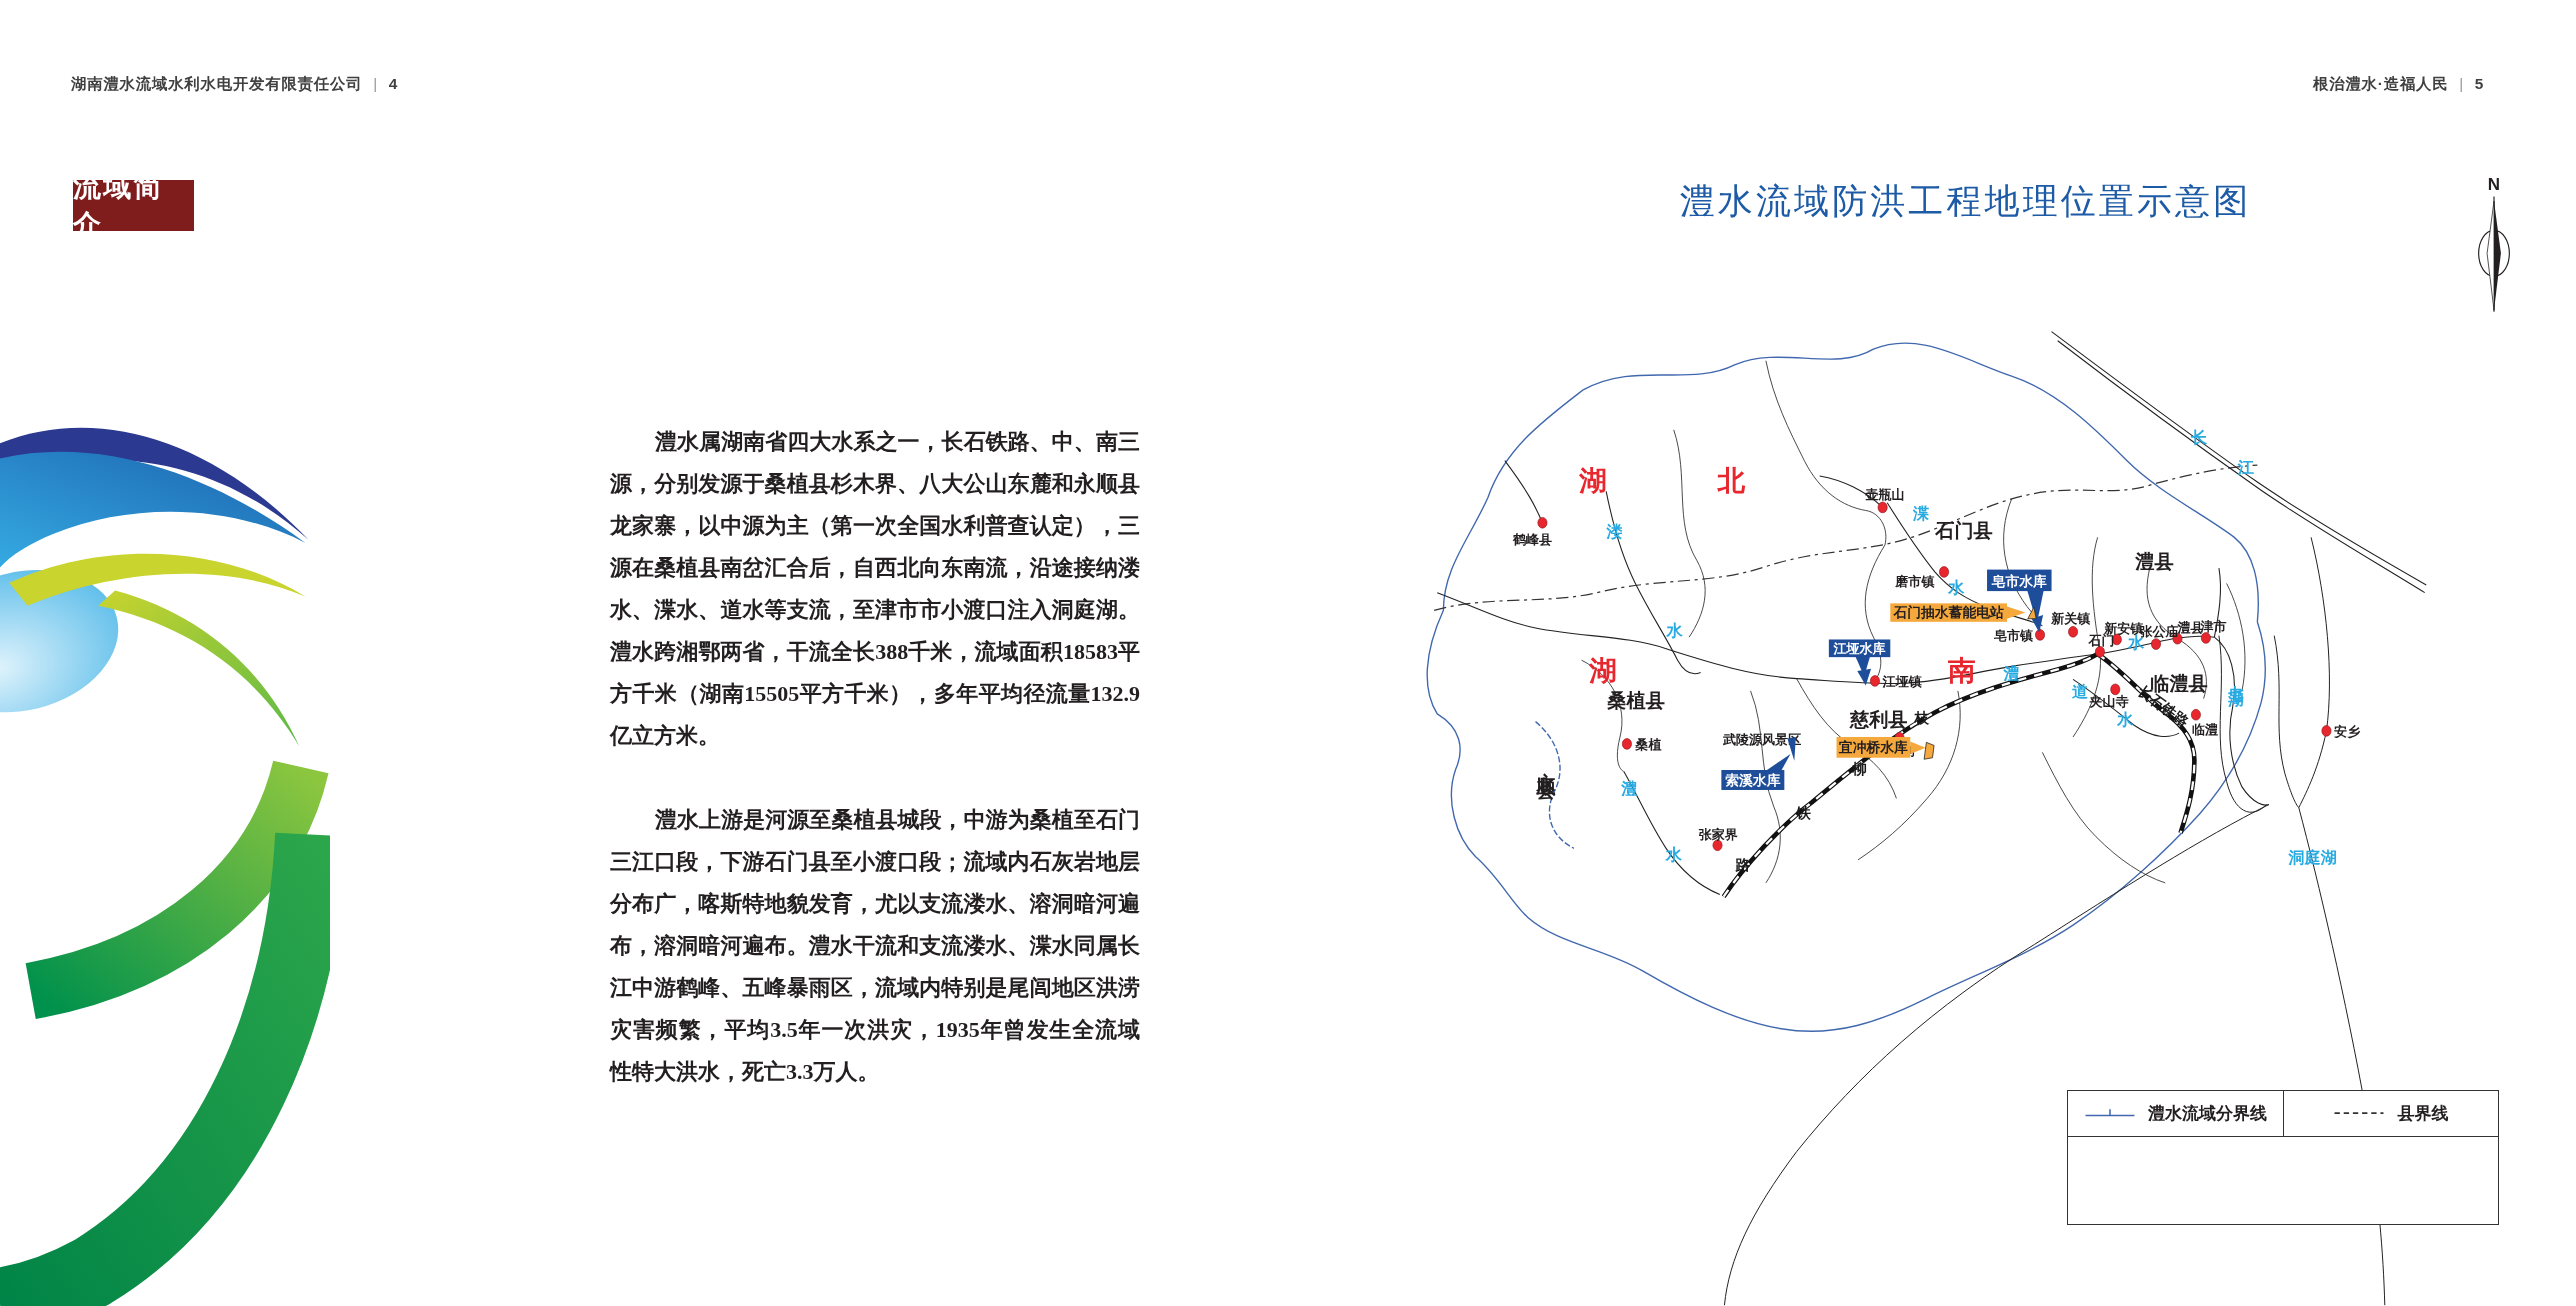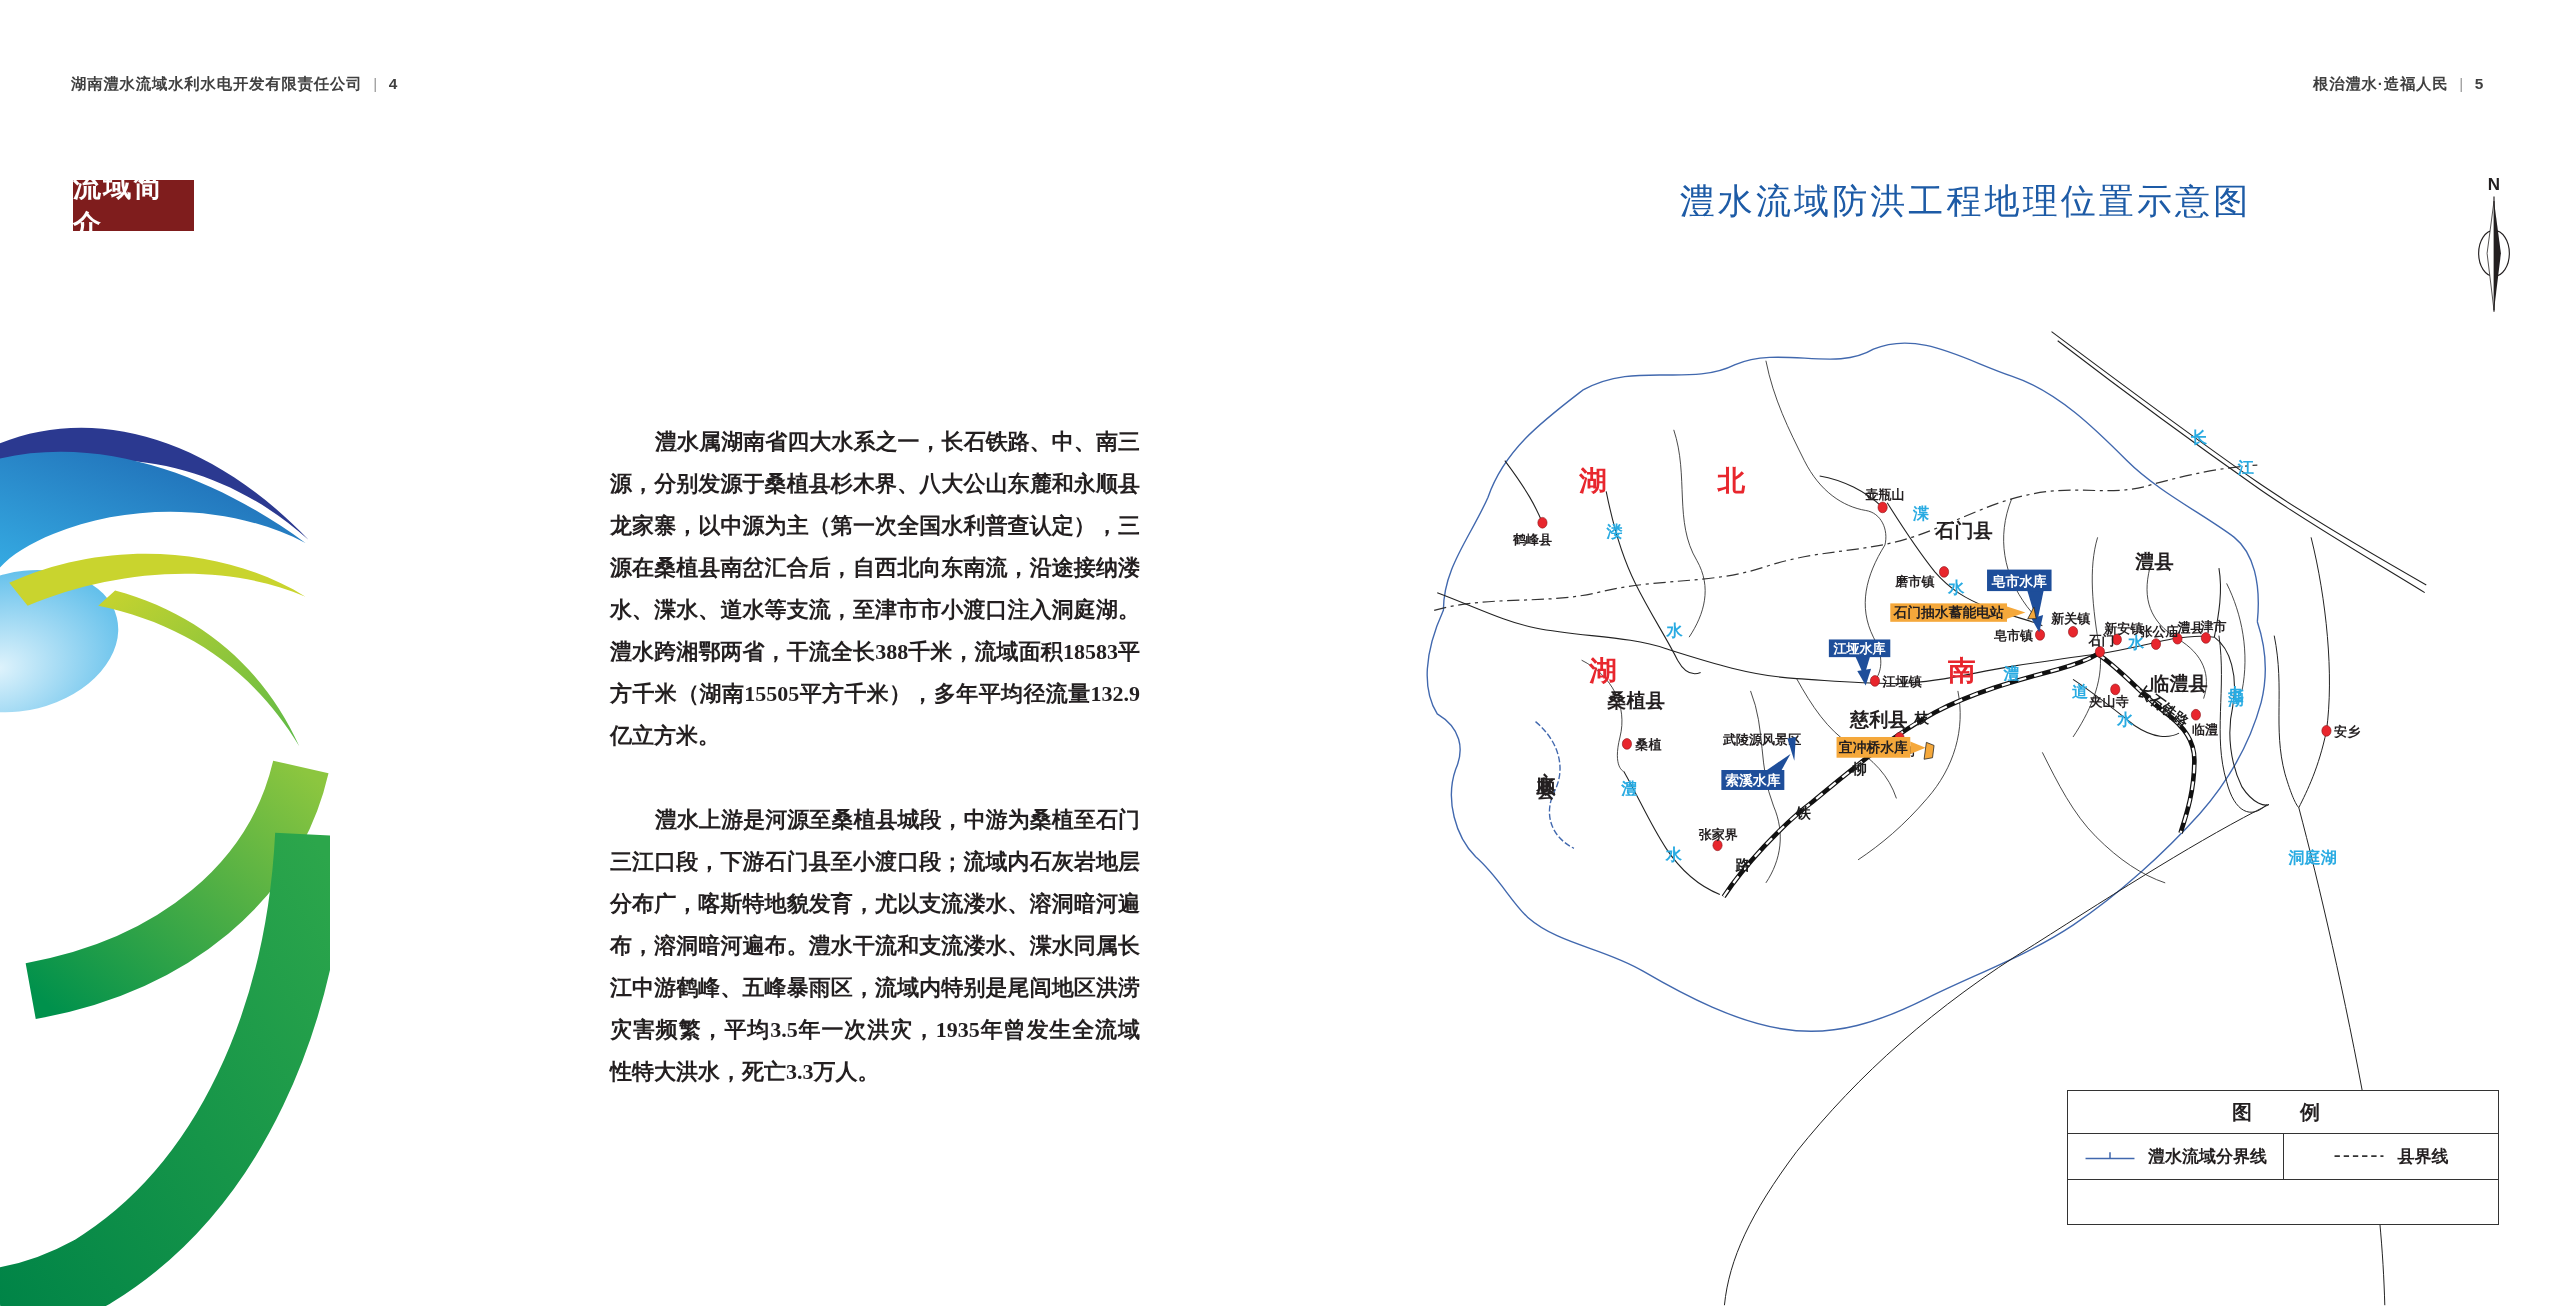--- a/index.html
+++ b/index.html
@@ -262,21 +262,20 @@
       <polygon points="2488,966 2488,982 2508,974" fill="#f5a83b"></polygon>
       <path d="M2509,967 L2519,971 L2517,987 L2506,989 Z" fill="#f5a83b" stroke="#222" stroke-width="1"></path>
       <text class="borange-t" x="2440" y="980" text-anchor="middle">宜冲桥水库</text>
     </g>
   </svg>
 
   <div class="vtext v-county">永顺县</div>
   <div class="vtext v-lake">七里湖</div>
 
   <div class="legend">
-    <div class="lg-title">图　例</div>
     <div class="lg-row first">
       <div class="lg-cell">
         <svg width="52" height="12.3" viewBox="0 0 68 16">
           <line x1="2" y1="11" x2="66" y2="11" stroke="#4168ae" stroke-width="2"></line>
           <line x1="34" y1="3" x2="34" y2="11" stroke="#4168ae" stroke-width="2"></line>
         </svg>
         <span>澧水流域分界线</span>
       </div>
       <div class="lg-cell">
         <svg width="52" height="12.3" viewBox="0 0 68 16">

